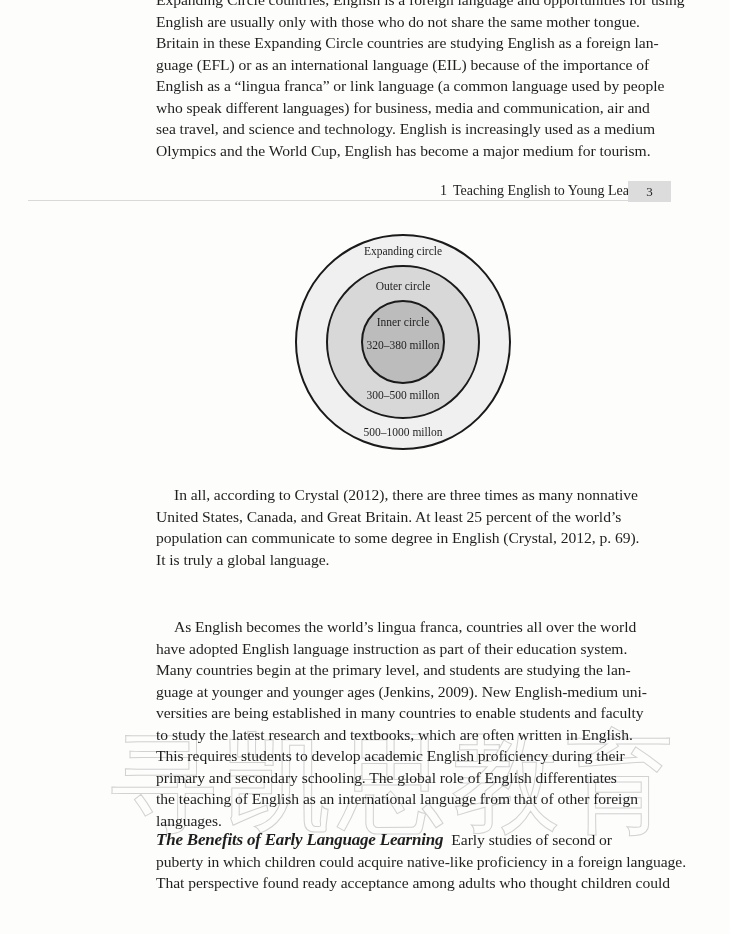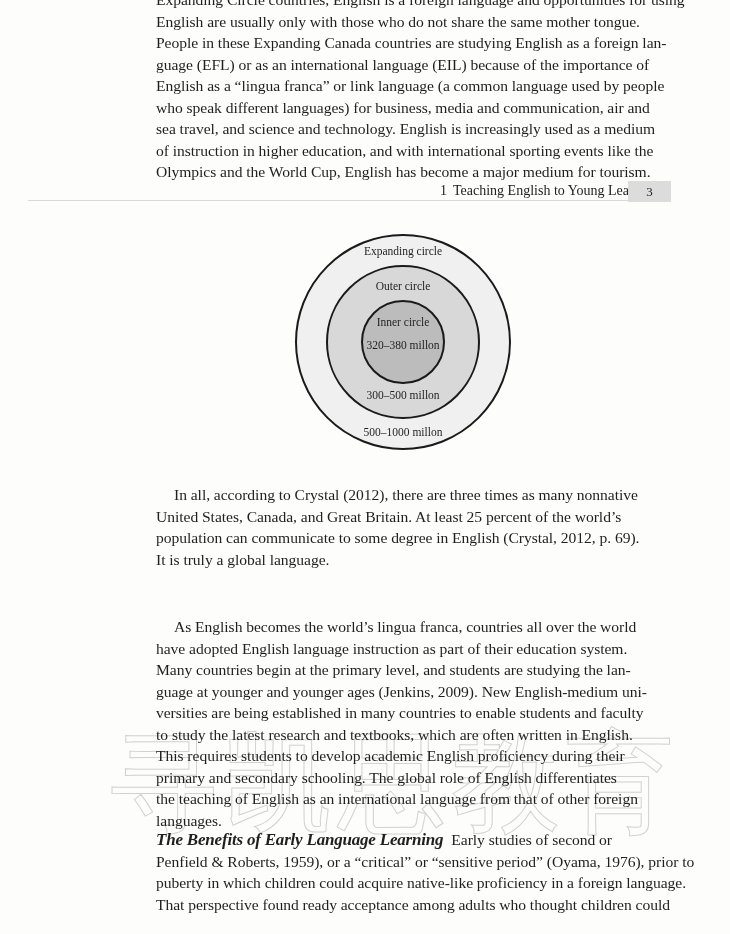--- a/index.html
+++ b/index.html
@@ -51,26 +51,25 @@
   .text, .runhead, .pageno { z-index: 1; }
 </style>
 </head>
 <body>
 
 <div class="watermark">寻凯思教育</div>
 
 <div id="block-top" class="text">
   <span class="ln">Expanding Circle countries, English is a foreign language and opportunities for using</span>
   <span class="ln">English are usually only with those who do not share the same mother tongue.</span>
-  <span class="ln">People in these Expanding Canada countries are studying English as a foreign lan-</span>
+  <span class="ln">Britain in these Expanding Circle countries are studying English as a foreign lan-</span>
   <span class="ln">guage (EFL) or as an international language (EIL) because of the importance of</span>
   <span class="ln">English as a “lingua franca” or link language (a common language used by people</span>
   <span class="ln">who speak different languages) for business, media and communication, air and</span>
   <span class="ln">sea travel, and science and technology. English is increasingly used as a medium</span>
-  <span class="ln">of instruction in higher education, and with international sporting events like the</span>
   <span class="ln">Olympics and the World Cup, English has become a major medium for tourism.</span>
 </div>
 
 <div class="runhead">
   <span class="chnum">1</span><span>Teaching English to Young Learners</span>
 </div>
 <div class="pageno">3</div>
 <div class="rule"></div>
 
 <div id="figure">
@@ -102,16 +101,15 @@
   <span class="ln">versities are being established in many countries to enable students and faculty</span>
   <span class="ln">to study the latest research and textbooks, which are often written in English.</span>
   <span class="ln">This requires students to develop academic English proficiency during their</span>
   <span class="ln">primary and secondary schooling. The global role of English differentiates</span>
   <span class="ln">the teaching of English as an international language from that of other foreign</span>
   <span class="ln">languages.</span>
 </div>
 
 <div id="block-p3" class="text">
   <span class="ln"><span class="section-head">The Benefits of Early Language Learning</span><span>Early studies of second or</span></span>
-  <span class="ln">Penfield &amp; Roberts, 1959), or a “critical” or “sensitive period” (Oyama, 1976), prior to</span>
   <span class="ln">puberty in which children could acquire native-like proficiency in a foreign language.</span>
   <span class="ln">That perspective found ready acceptance among adults who thought children could</span>
 </div>
 
 </body></html>

